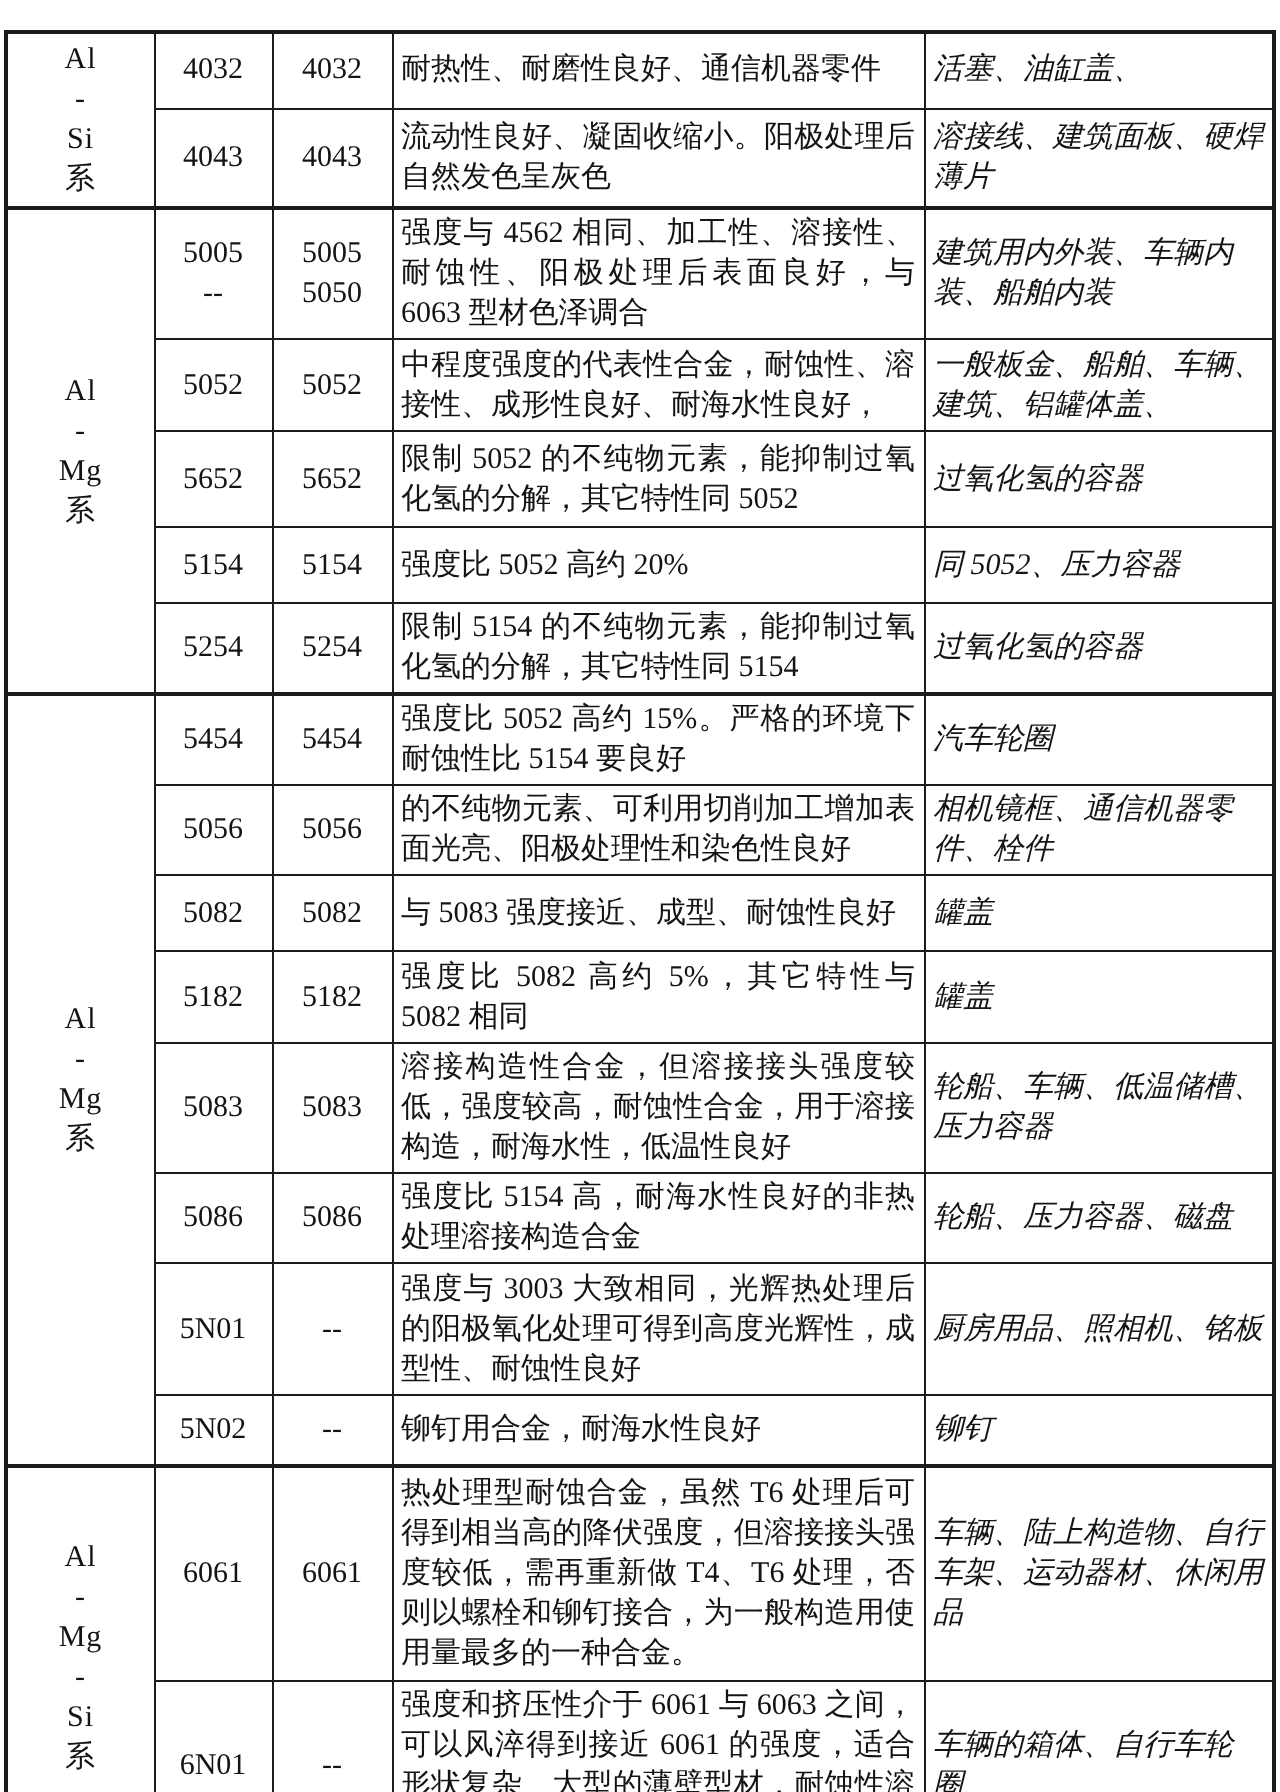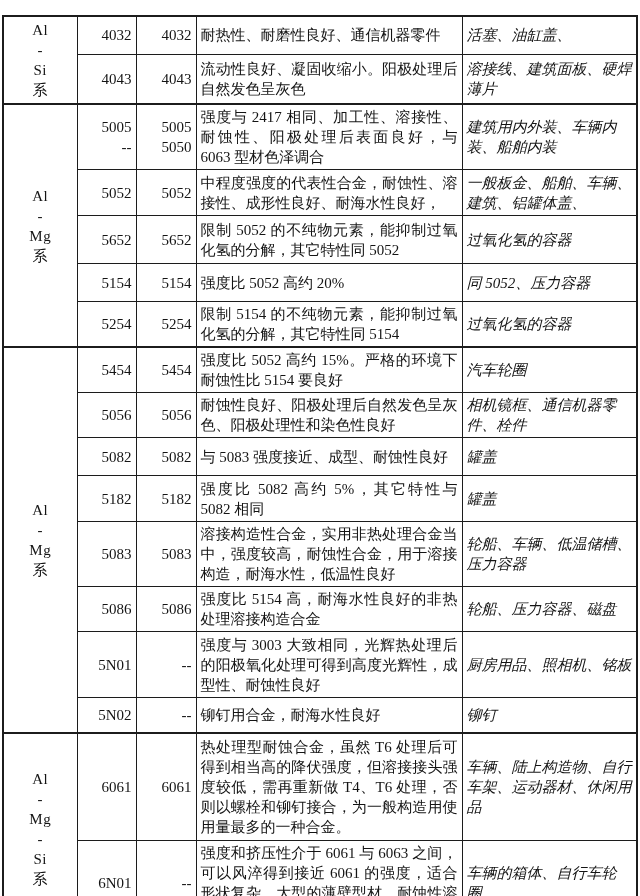--- a/index.html
+++ b/index.html
@@ -36,21 +36,21 @@
     box-sizing: border-box;
     overflow: hidden;
   }
   td.series {
     text-align: center;
     white-space: pre-line;
     line-height: 23px;
     letter-spacing: 0.5px;
   }
   td.num {
-    text-align: right;
+    text-align: center;
     white-space: pre-line;
     line-height: 22px;
   }
   td.desc {
     text-align: justify;
     text-justify: inter-character;
     padding: 2px 7px 2px 8px;
   }
   td.app {
     text-align: left;
@@ -94,21 +94,21 @@
 
       <tr class="sec-start" style="height:58px">
         <td class="series" rowspan="5">Al
 -
 Mg
 系</td>
         <td class="num">5005
 --</td>
         <td class="num">5005
 5050</td>
-        <td class="desc">强度与 2417 相同、加工性、溶接性、耐蚀性、阳极处理后表面良好，与 6063 型材色泽调合</td>
+        <td class="desc">强度与 4562 相同、加工性、溶接性、耐蚀性、阳极处理后表面良好，与 6063 型材色泽调合</td>
         <td class="app">建筑用内外装、车辆内装、船舶内装</td>
       </tr>
       <tr style="height:46px">
         <td class="num">5052</td>
         <td class="num">5052</td>
         <td class="desc">中程度强度的代表性合金，耐蚀性、溶接性、成形性良好、耐海水性良好，</td>
         <td class="app">一般板金、船舶、车辆、建筑、铝罐体盖、</td>
       </tr>
       <tr style="height:48px">
         <td class="num">5652</td>
@@ -135,39 +135,39 @@
 Mg
 系</td>
         <td class="num">5454</td>
         <td class="num">5454</td>
         <td class="desc">强度比 5052 高约 15%。严格的环境下耐蚀性比 5154 要良好</td>
         <td class="app">汽车轮圈</td>
       </tr>
       <tr style="height:44px">
         <td class="num">5056</td>
         <td class="num">5056</td>
-        <td class="desc">耐蚀性良好、阳极处理后自然发色呈灰色、阳极处理性和染色性良好</td>
+        <td class="desc">的不纯物元素、可利用切削加工增加表面光亮、阳极处理性和染色性良好</td>
         <td class="app">相机镜框、通信机器零件、栓件</td>
       </tr>
       <tr style="height:38px">
         <td class="num">5082</td>
         <td class="num">5082</td>
         <td class="desc">与 5083 强度接近、成型、耐蚀性良好</td>
         <td class="app">罐盖</td>
       </tr>
       <tr style="height:46px">
         <td class="num">5182</td>
         <td class="num">5182</td>
         <td class="desc">强度比 5082 高约 5%，其它特性与 5082 相同</td>
         <td class="app">罐盖</td>
       </tr>
       <tr style="height:62px">
         <td class="num">5083</td>
         <td class="num">5083</td>
-        <td class="desc">溶接构造性合金，实用非热处理合金当中，强度较高，耐蚀性合金，用于溶接构造，耐海水性，低温性良好</td>
+        <td class="desc">溶接构造性合金，但溶接接头强度较低，强度较高，耐蚀性合金，用于溶接构造，耐海水性，低温性良好</td>
         <td class="app">轮船、车辆、低温储槽、压力容器</td>
       </tr>
       <tr style="height:42px">
         <td class="num">5086</td>
         <td class="num">5086</td>
         <td class="desc">强度比 5154 高，耐海水性良好的非热处理溶接构造合金</td>
         <td class="app">轮船、压力容器、磁盘</td>
       </tr>
       <tr style="height:66px">
         <td class="num">5N01</td>

